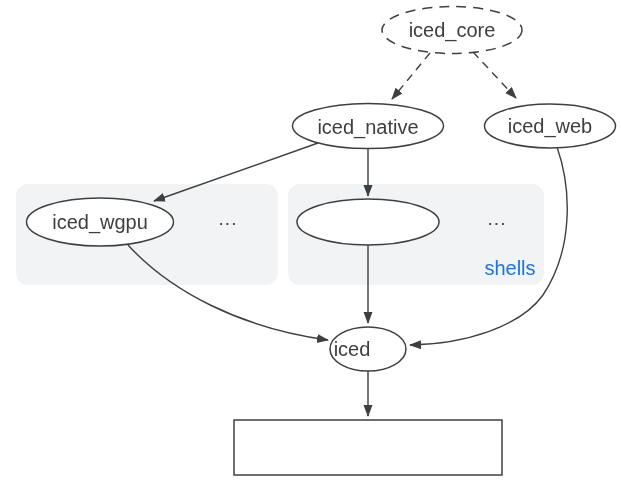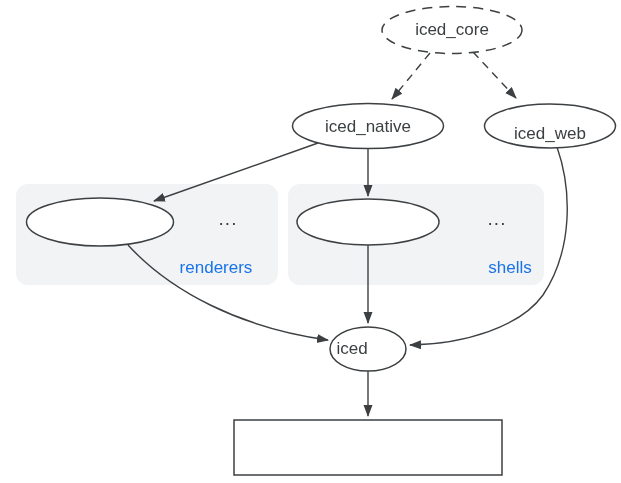--- a/index.html
+++ b/index.html
@@ -21,21 +21,21 @@
   svg.layer { position: absolute; left: 0; top: 0; display: block; }
   .group-box { fill: var(--group-fill); stroke: none; }
   .edge { fill: none; stroke: var(--stroke); stroke-width: 1.4; }
   .edge.dashed { stroke-dasharray: 8 6; }
   .node-shape { fill: #ffffff; stroke: var(--stroke); stroke-width: 1.5; }
   .node-shape.dashed { stroke-dasharray: 10 7; }
   .arrowhead { fill: var(--stroke); stroke: none; }
   .label {
     position: absolute;
     transform: translate(-50%, -50%);
-    font-size: 17px;
+    font-size: 20px;
     color: var(--text);
     white-space: nowrap;
     line-height: 1.2;
   }
   .label.ellipsis { font-size: 19px; letter-spacing: 1px; }
   .label.caption { color: var(--caption-blue); }
 </style>
 </head>
 <body>
 
@@ -64,22 +64,22 @@
     <ellipse class="node-shape" cx="368" cy="126" rx="75.5" ry="22.5"></ellipse>
     <ellipse class="node-shape" cx="550" cy="126" rx="65.5" ry="22"></ellipse>
     <ellipse class="node-shape" cx="100" cy="222" rx="73.5" ry="24"></ellipse>
     <ellipse class="node-shape" cx="368" cy="222" rx="71" ry="23"></ellipse>
     <ellipse class="node-shape" cx="368" cy="349" rx="38" ry="22"></ellipse>
     <rect class="node-shape" x="234" y="420" width="268" height="55"></rect>
   </svg>
 
   <div class="label" style="left:452px; top:30px;">iced_core</div>
   <div class="label" style="left:368px; top:127px;text-align:center;">iced_native</div>
-  <div class="label" style="left:550px; top:134px;">iced_web</div>
+  <div class="label" style="left:550px; top:126px;">iced_web</div>
+  <div class="label" style="left:100px; top:222px;">iced_wgpu</div>
   <div class="label" style="left:352px; top:349px;">iced</div>
 
   <div class="label ellipsis" style="left:228px; top:219px;">...</div>
   <div class="label ellipsis" style="left:497px; top:219px;">...</div>
 
-  <div class="label caption" style="left:216px; top:268px;">renderers</div>
   <div class="label caption" style="left:510px; top:268px;">shells</div>
 
 </div>
 
 </body></html>

